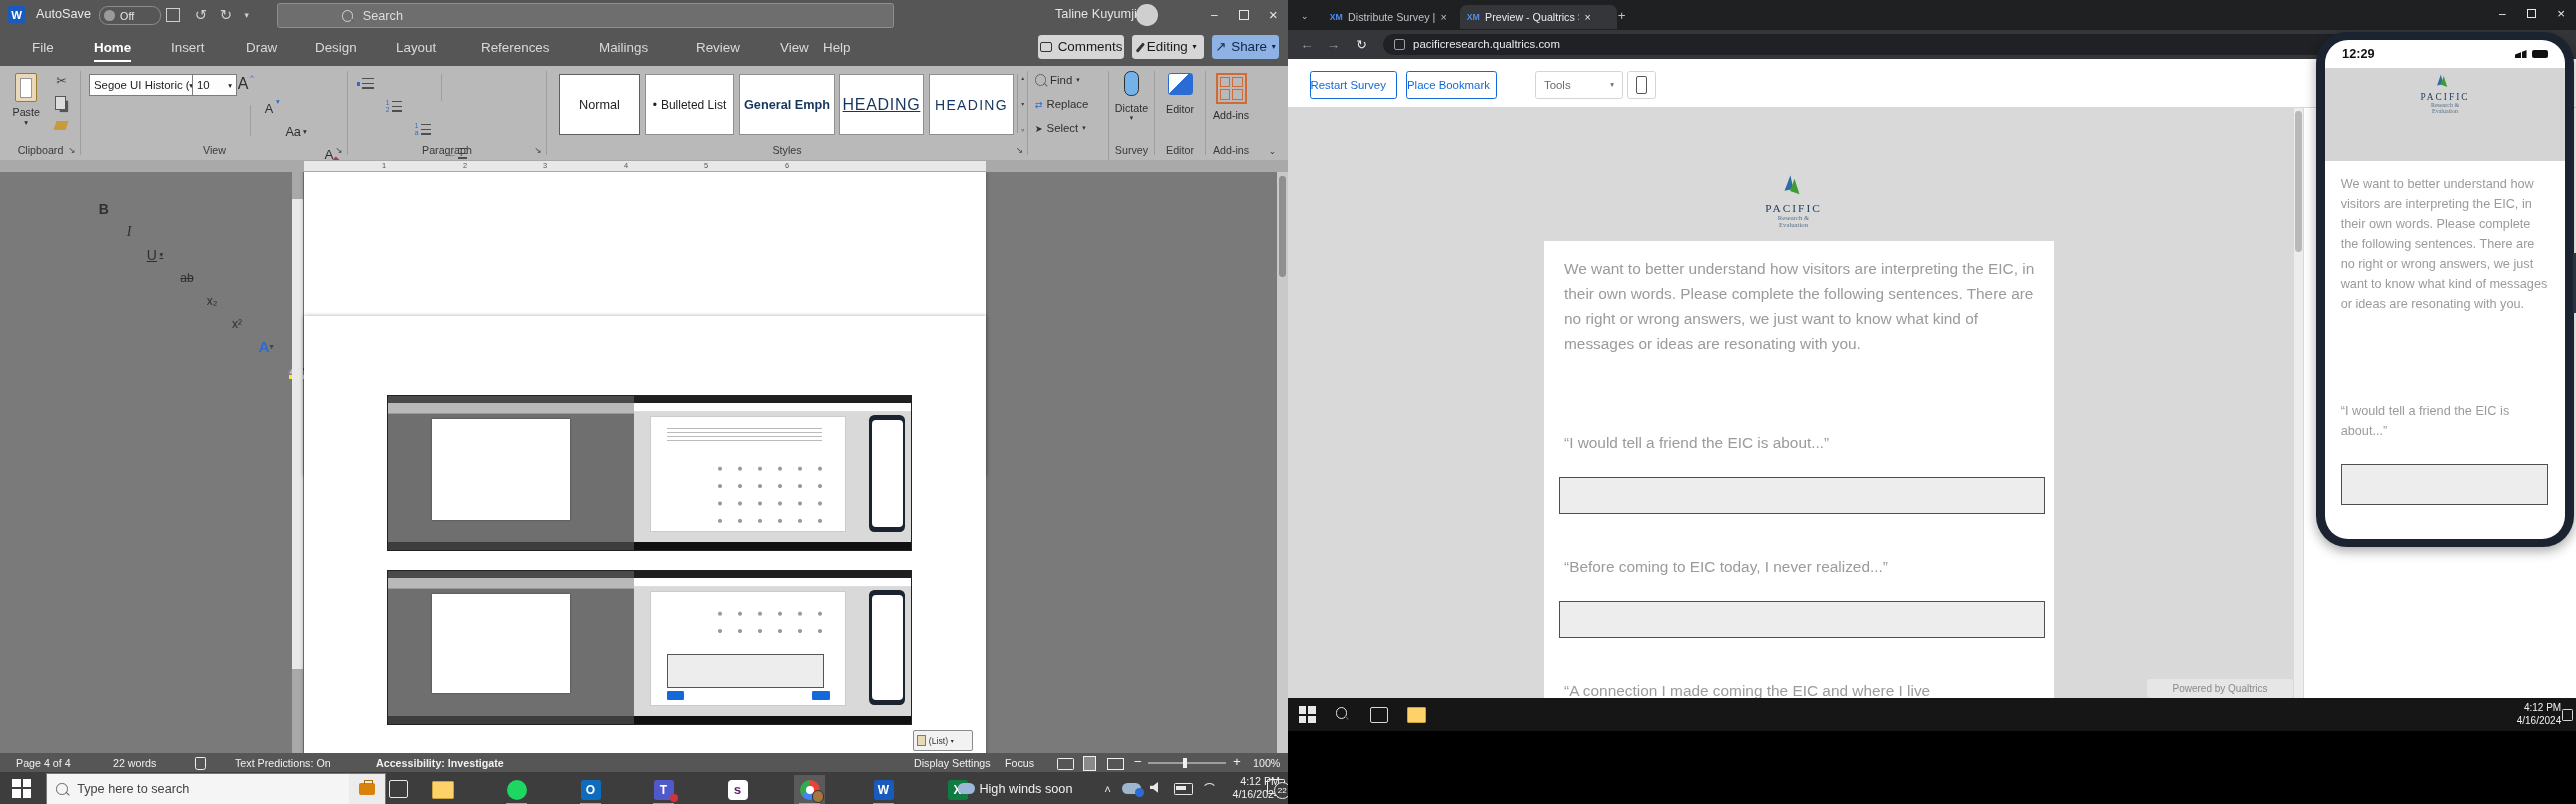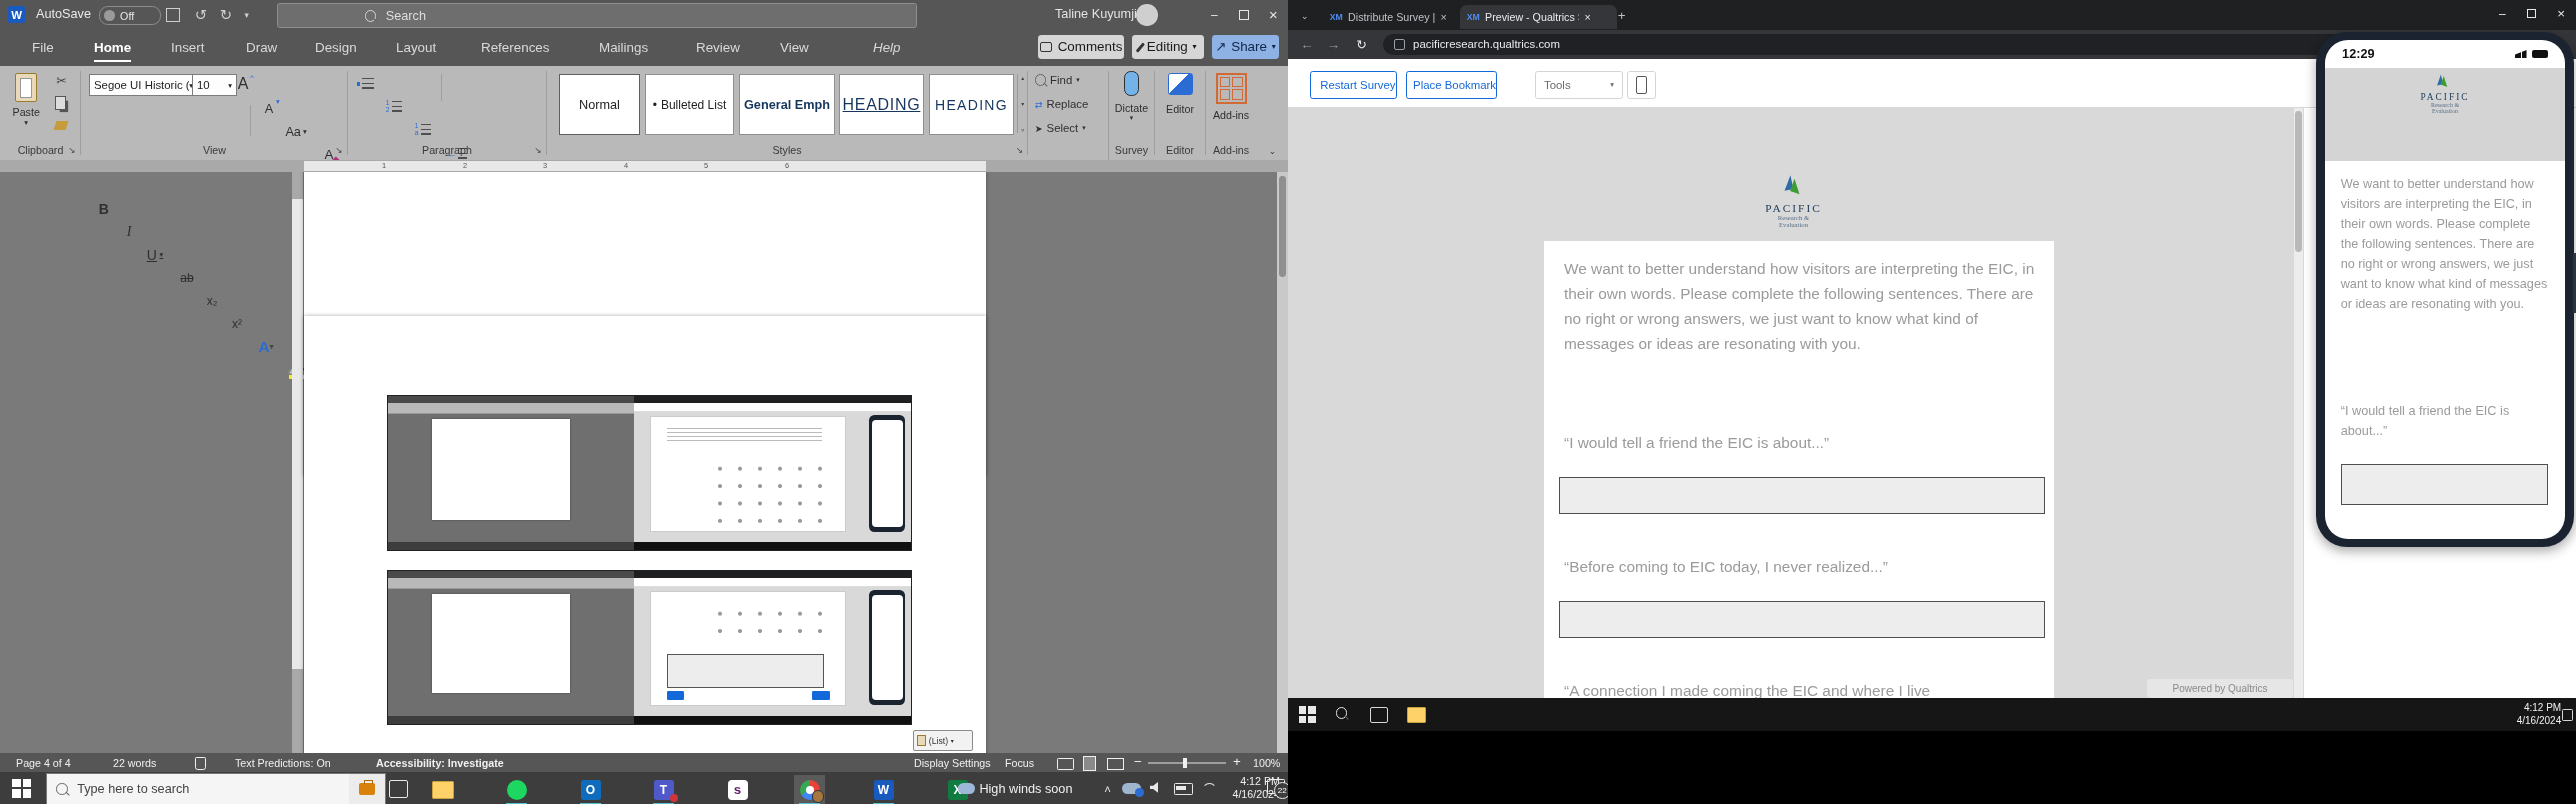--- a/index.html
+++ b/index.html
@@ -30,21 +30,21 @@
   .w-status{left:0;top:753px;width:1288px;height:19.5px;background:#565656;color:#f0f0f0;font-size:10.7px;}
   .tb-left{left:0;top:772px;width:1288px;height:33px;background:#3d3d3d;}
   .app{position:relative;width:31px;height:29.5px;display:flex;align-items:center;justify-content:center;}
   .runline{position:absolute;left:5.4px;right:5.4px;bottom:0;height:2px;background:#59c2cf;}
   
   #rmon{left:1288px;top:0;width:1288px;height:731px;background:#d9d9d9;}
   .c-frame{left:0;top:0;width:1288px;height:29.5px;background:#1f2022;}
   .c-tab{position:absolute;top:5.4px;height:24px;border-radius:6.7px 6.7px 0 0;display:flex;align-items:center;color:#bdc1c6;font-size:10.7px;padding:0 6.7px;overflow:hidden;}
   .c-toolbar{left:0;top:29.5px;width:1288px;height:29.5px;background:#343639;color:#c7cbd0;}
   .q-toolbar{left:0;top:59px;width:1288px;height:48px;background:#ffffff;border-bottom:0.7px solid #d8d8d8;}
-  .qbtn{border:0.7px solid #1369d9;color:#1369d9;background:#fff;border-radius:2.7px;font-size:11.4px;display:flex;align-items:center;justify-content:flex-end;}
+  .qbtn{border:0.7px solid #1369d9;color:#1369d9;background:#fff;border-radius:2.7px;font-size:11.4px;display:flex;align-items:center;justify-content:flex-start;}
   .survey-input{background:#ededed;border:1.3px solid #4f4f4f;}
   .stext{color:#9b9b9b;}
   
   .phone{left:2316px;top:140px;width:258px;height:515px;background:#1b2330;border-radius:31px;box-shadow:0 4px 12px rgba(0,0,0,.35);}
   .pscreen{position:absolute;left:8.7px;top:8px;right:8.7px;bottom:8px;background:#fff;border-radius:23px;overflow:hidden;}
   .tb-right{left:0;top:698px;width:1288px;height:33px;background:#161616;}
   .tray-ic{width:17.4px;height:17.4px;display:flex;align-items:center;justify-content:center;color:#e8e8e8;font-size:11.4px;}
   
   .magnifier{width:9.4px;height:9.4px;border:1.3px solid #666;border-radius:50%;position:relative;}
   .magnifier:after{content:"";position:absolute;width:4.7px;height:1.3px;background:#666;transform:rotate(45deg);left:7.4px;top:8.7px;}
@@ -69,21 +69,21 @@
     <span class="abs nw" style="left:36px;top:7.4px;">AutoSave</span>
     <div class="abs flex" style="left:99px;top:6px;width:52px;height:17.4px;border:0.7px solid #8d8d8d;border-radius:8.7px;padding:0 4px;">
       <div style="width:10.7px;height:10.7px;border-radius:50%;background:#9a9a9a;"></div>
       <span style="margin-left:5.4px;font-size:10.7px;">Off</span>
     </div>
     <div class="abs" style="left:166px;top:8px;width:12px;height:12px;border:1.3px solid #cfcfcf;"></div>
     <span class="abs ic" style="left:191px;top:5.4px;width:20px;height:19px;font-size:14.8px;color:#cfcfcf;">↺</span>
     <span class="abs ic" style="left:216px;top:5.4px;width:20px;height:19px;font-size:14.8px;color:#cfcfcf;">↻</span>
     <span class="abs ic" style="left:240px;top:6.7px;width:13.4px;height:16px;font-size:8.7px;color:#cfcfcf;">▾</span>
     <span class="abs nw" style="left:282px;top:7.4px;color:#f2f2f2;">Document1 - Word</span>
-    <div class="abs flex" style="left:277px;top:3.4px;width:551px;height:23px;background:#6e6e6e;border:0.7px solid #8f8f8f;border-radius:2.7px;padding-left:87px;">
+    <div class="abs flex" style="left:277px;top:3.4px;width:551px;height:23px;background:#6e6e6e;border:0.7px solid #8f8f8f;border-radius:2.7px;padding-left:64px;">
       <div class="magnifier" style="border-color:#d6d6d6;"></div>
       <span style="margin-left:9.4px;color:#dddddd;">Search</span>
     </div>
     <span class="abs nw" style="left:1055px;top:7.4px;color:#e2e2e2;">Taline Kuyumjian</span>
     <div class="abs" style="left:1136px;top:4px;width:21.5px;height:21.5px;border-radius:50%;background:#cfcfcf;"></div>
     <div class="abs flex" style="right:0;top:0;height:29.5px;">
       <div class="winbtn">
             <span>–</span>
           </div>
       <div class="winbtn">
@@ -99,21 +99,21 @@
     <span class="abs" style="left:32px;top:10px;">File</span>
     <span class="abs" style="left:94px;top:10px;color:#ffffff;font-weight:bold;border-bottom:2px solid #fff;padding-bottom:5.4px;">Home</span>
     <span class="abs" style="left:171px;top:10px;">Insert</span>
     <span class="abs" style="left:246px;top:10px;">Draw</span>
     <span class="abs" style="left:315px;top:10px;">Design</span>
     <span class="abs" style="left:396px;top:10px;">Layout</span>
     <span class="abs" style="left:481px;top:10px;">References</span>
     <span class="abs" style="left:599px;top:10px;">Mailings</span>
     <span class="abs" style="left:696px;top:10px;">Review</span>
     <span class="abs" style="left:780px;top:10px;">View</span>
-    <span class="abs" style="left:873px;top:10px;font-style:italic;">Help</span>
+    <span class="abs" style="left:823px;top:10px;">Help</span>
     <div class="abs flex ic" style="left:1038px;top:5.4px;width:86px;height:24px;background:#d6d6d6;border-radius:3.4px;color:#1a1a1a;gap:5.4px;">
       <div style="width:10.7px;height:8px;border:1.3px solid #333;border-radius:2px;"></div>
       <span>Comments</span>
     </div>
     <div class="abs flex ic" style="left:1132px;top:5.4px;width:72px;height:24px;background:#d6d6d6;border-radius:3.4px;color:#1a1a1a;gap:4.7px;">
       <div style="width:2.7px;height:10.7px;background:#333;transform:rotate(40deg);border-radius:1.3px;"></div>
       <span>Editing</span>
           <span style="font-size:8px;">▾</span>
     </div>
     <div class="abs flex ic" style="left:1212px;top:5.4px;width:67px;height:24px;background:#8fb2e5;border-radius:3.4px;color:#10264a;gap:4.7px;">

